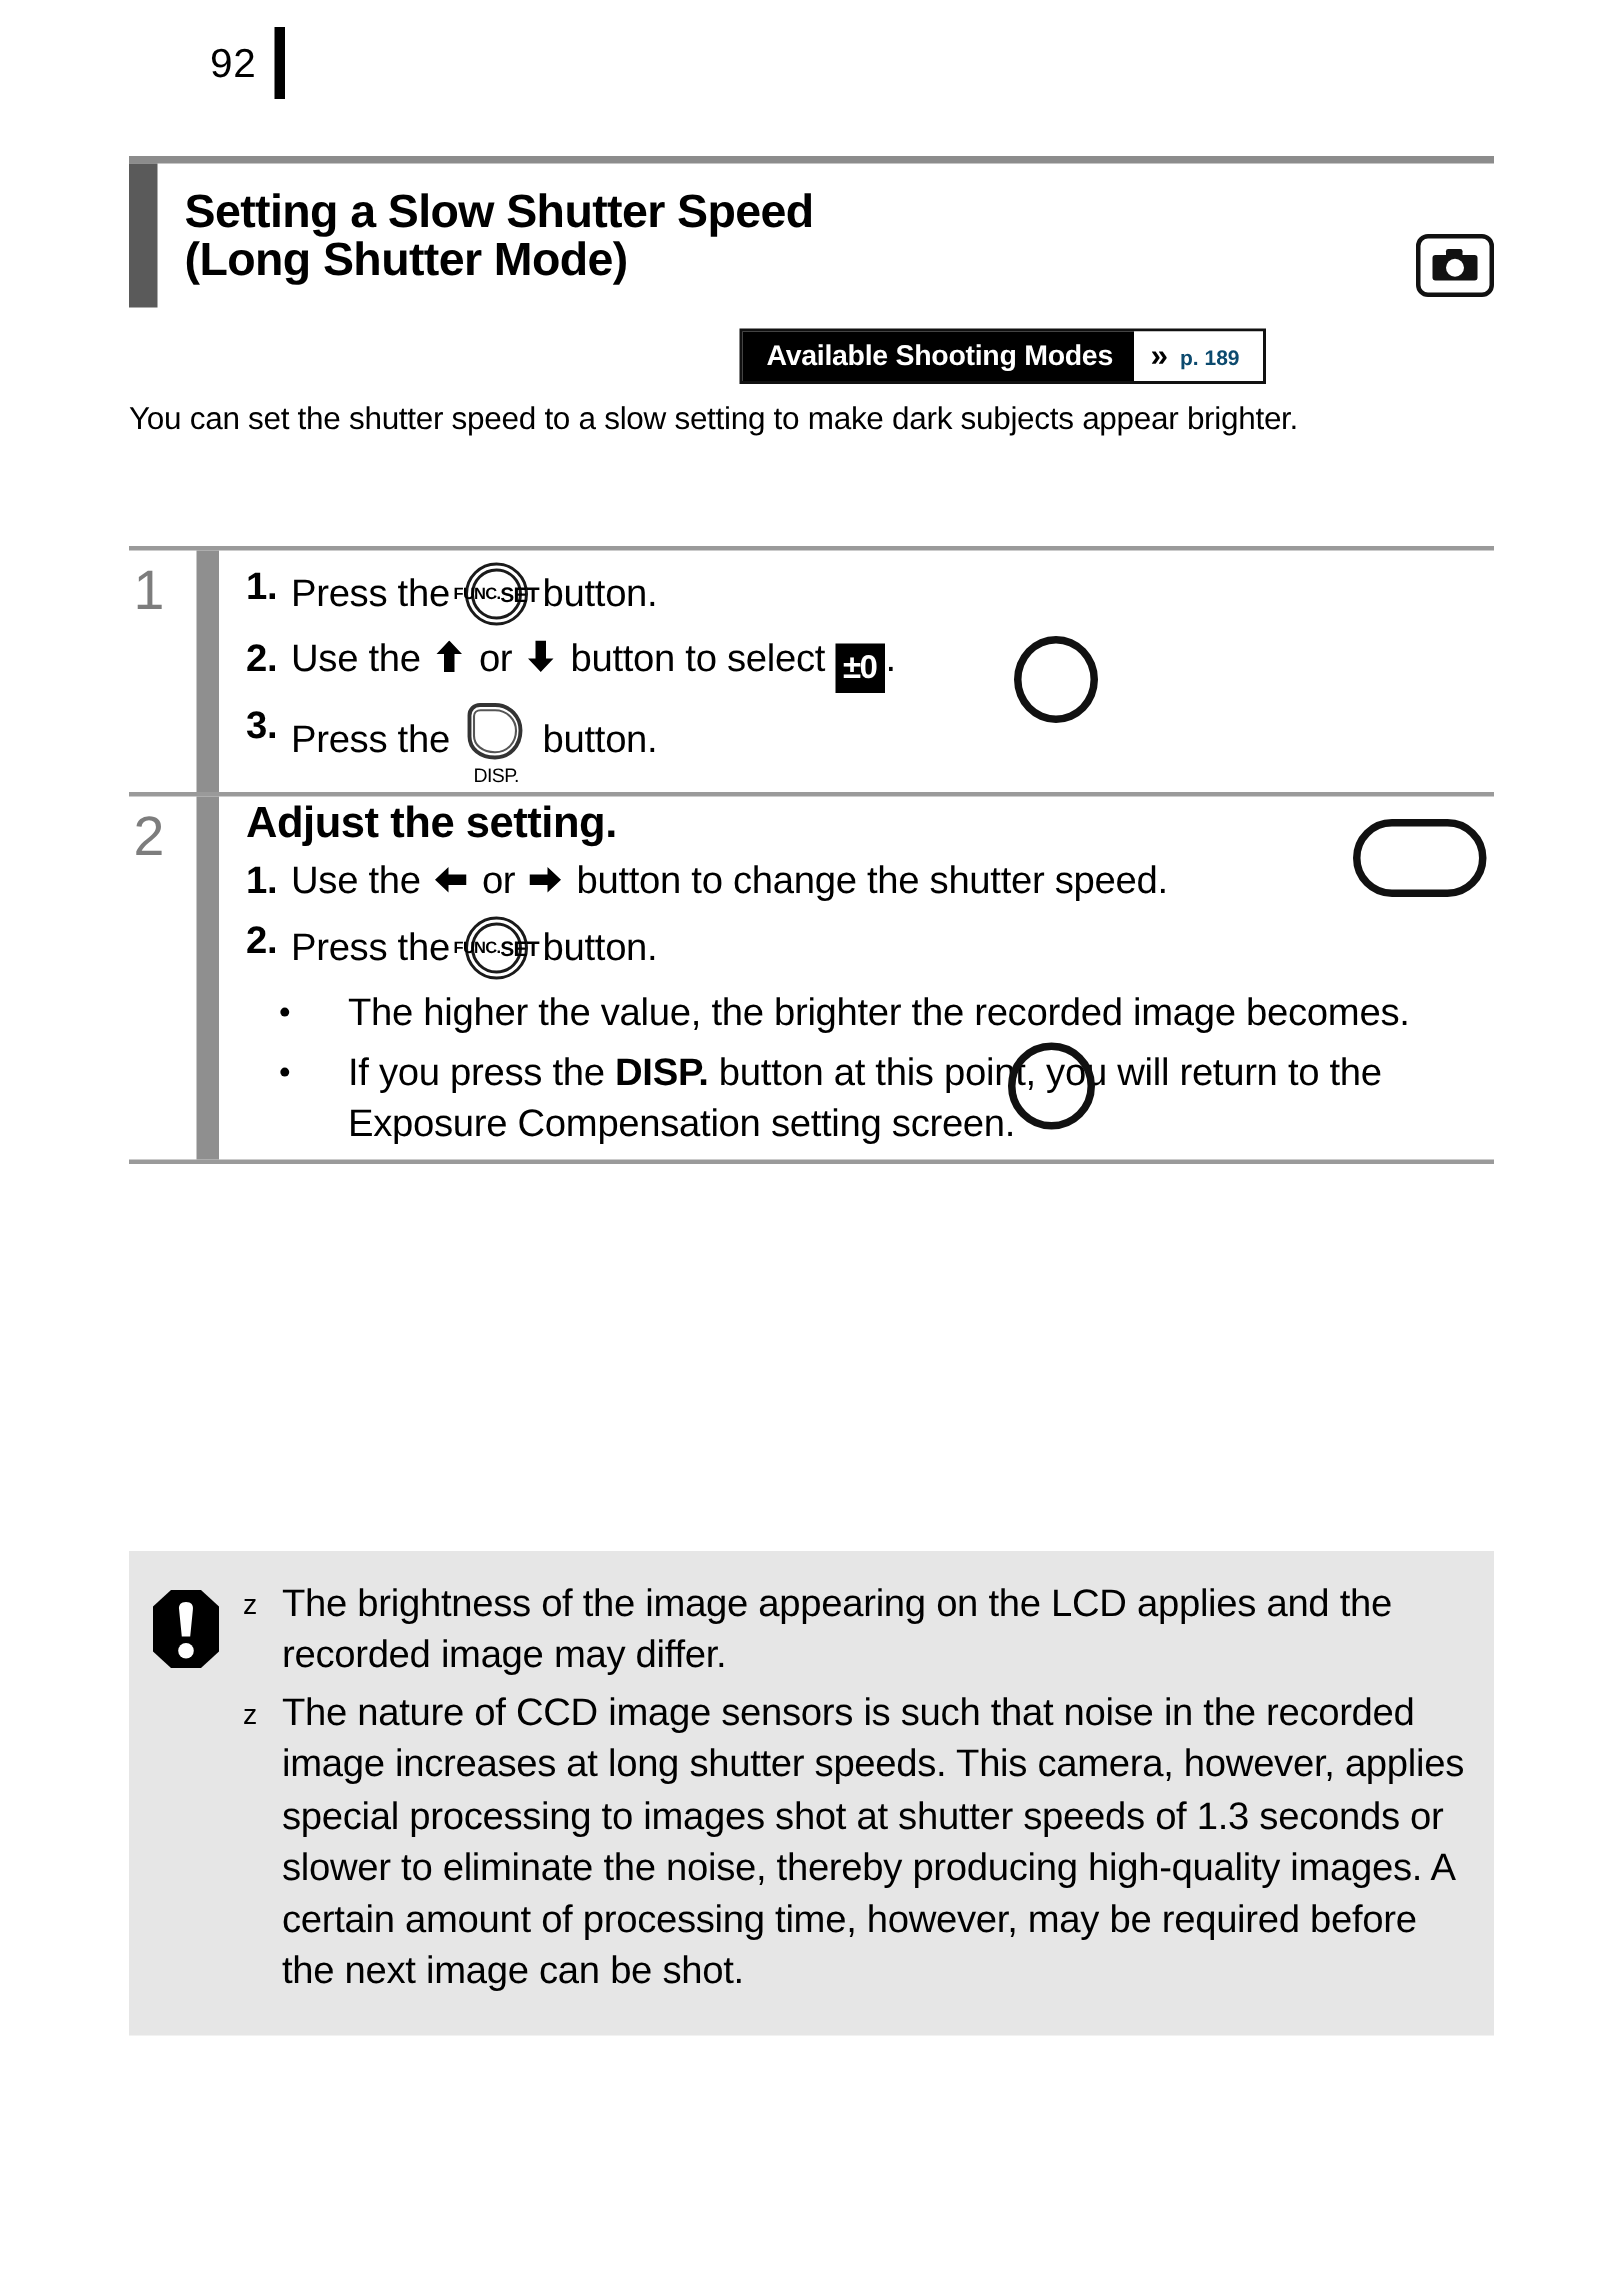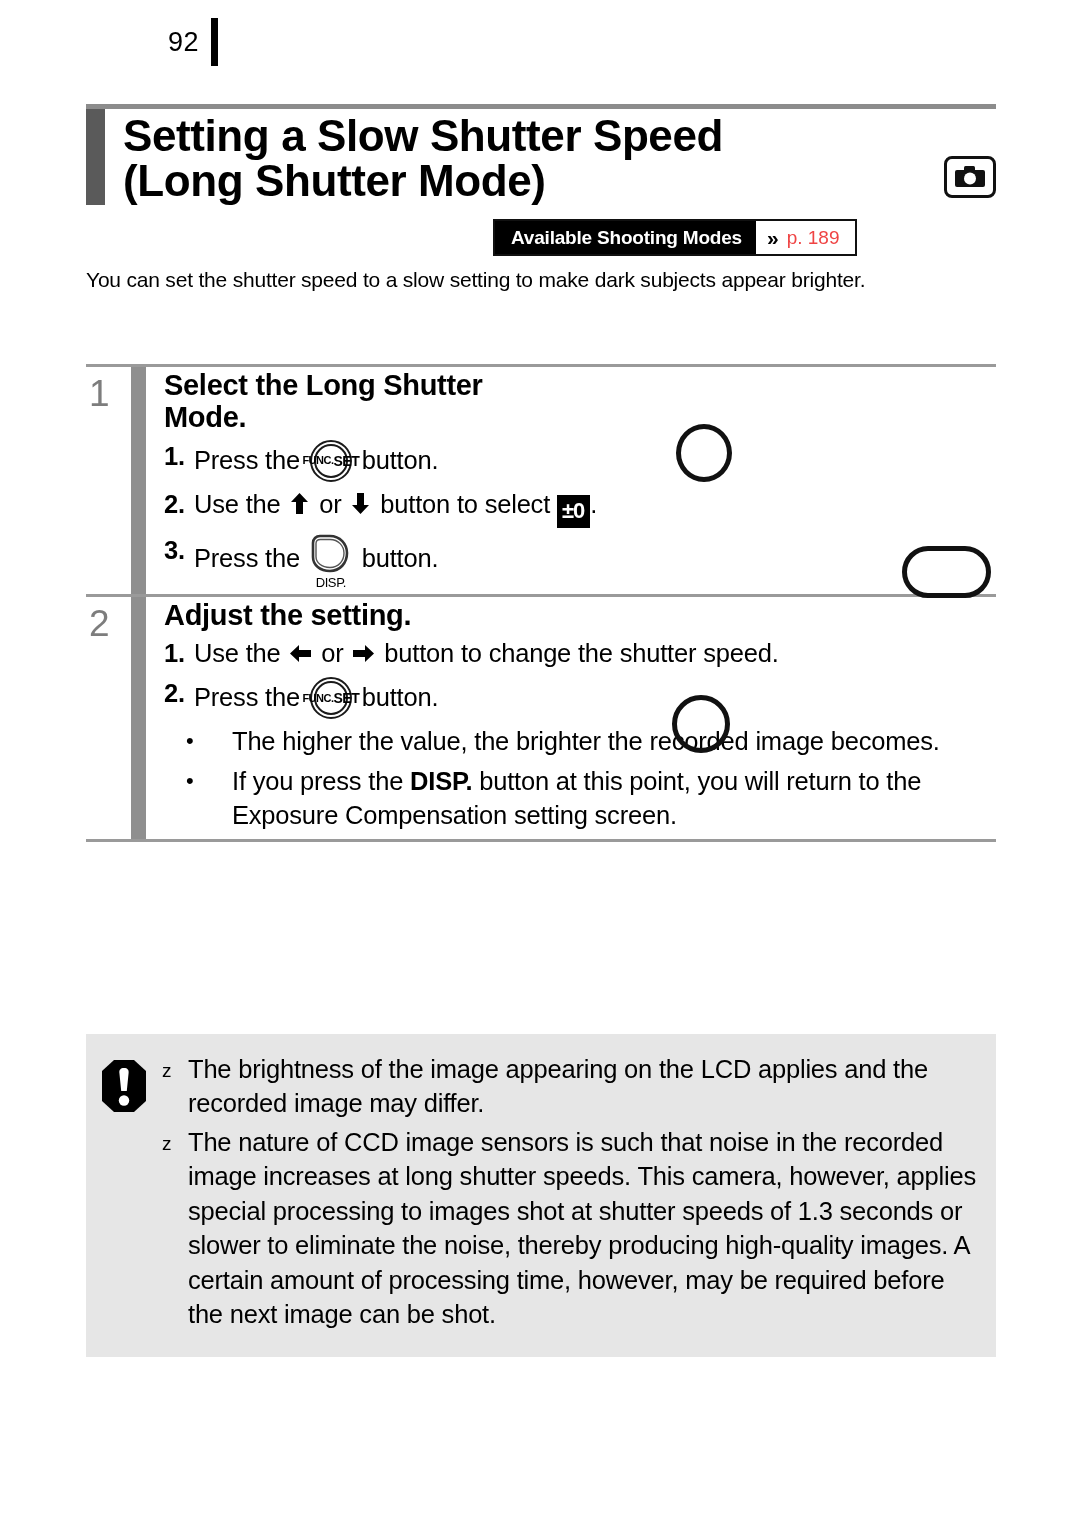--- a/index.html
+++ b/index.html
@@ -12,21 +12,21 @@
     font-family: "Liberation Sans", sans-serif;
     color: #000;
     position: relative;
     overflow: hidden;
   }
 
   
   .folio {
     position: absolute;
     left: 0; top: 18px;
-    width: 218px;
+    width: 190px;
     display: flex;
     align-items: center;
     justify-content: flex-end;
     gap: 12px;
   }
   .folio-num {
     font-size: 27px;
     letter-spacing: 0.5px;
     line-height: 1;
   }
@@ -53,25 +53,25 @@
     margin-top: 0px;
   }
   .title-bar {
     width: 19px;
     background: #5a5a5a;
     flex: 0 0 19px;
     margin-right: 18px;
     height: 96px;
   }
   .title-text {
-    font-size: 44px;
+    font-size: 31px;
     font-weight: bold;
     line-height: 1.03;
     letter-spacing: -0.4px;
-    padding-top: 4px;
+    padding-top: 16px;
     white-space: pre-line;
   }
   .camera-badge {
     position: absolute;
     right: 0px; top: 52px;
     width: 52px; height: 42px;
     border: 3px solid #111;
     border-radius: 8px;
     background: #fff;
     display: flex;
@@ -109,23 +109,23 @@
   }
   .chev {
     font-size: 21px;
     font-weight: bold;
     line-height: 1;
     color: #000;
     letter-spacing: -4px;
     padding-right: 4px;
   }
   .modes-page {
-    color: #ef4444;
-    font-weight: normal;
-    font-size: 19px;
+    color: #0c4a6e;
+    font-weight: bold;
+    font-size: 14px;
   }
 
   
   .intro {
     position: absolute;
     left: 86px; top: 265px;
     width: 910px;
     font-size: 21px;
     line-height: 1.42;
     letter-spacing: -0.2px;
@@ -348,22 +348,20 @@
 <div class="intro">You can set the shutter speed to a slow setting to make dark subjects appear brighter.</div>
 
 <div class="steps">
 
   <div class="rule"></div>
 
   <div class="step">
     <div class="step-num">1</div>
     <div class="step-bar"></div>
     <div class="step-body">
-      <div class="step-head">Select the Long Shutter
-Mode.</div>
 
       <div class="sub">
         <span class="sub-n">1.</span>
         <span class="sub-t"><span>Press the </span><span class="funcset"><span class="ring-o"></span><span class="ring-i"></span><span class="fs-txt">
                 <span class="l1">FUNC.</span>
                 <span class="l2">SET</span>
               </span></span><span> button.</span></span>
       </div>
 
       <div class="sub">

